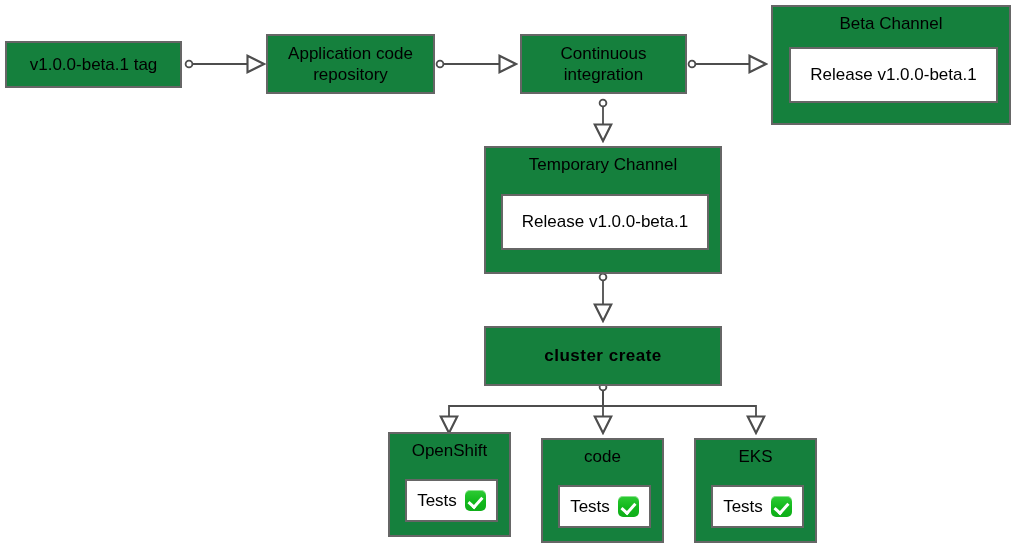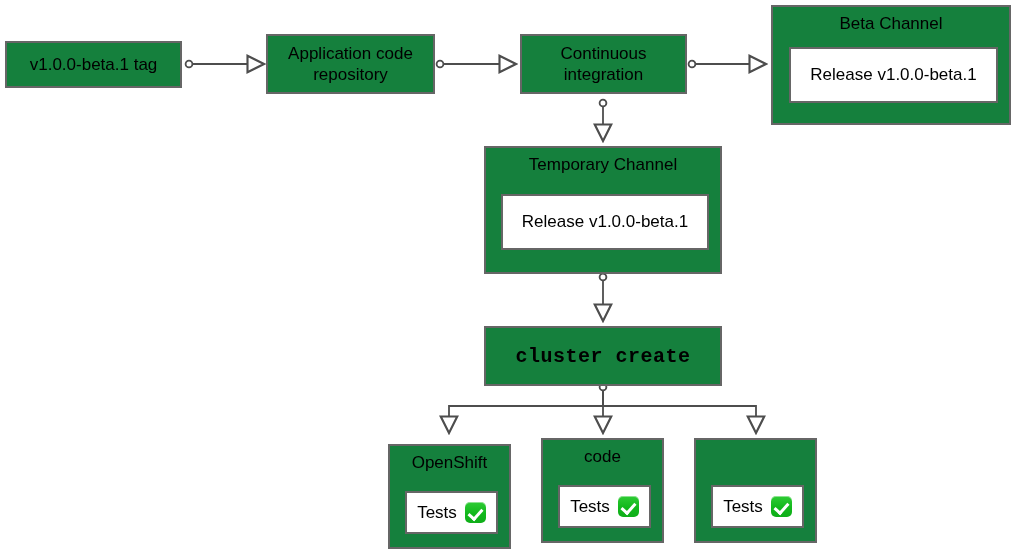--- a/index.html
+++ b/index.html
@@ -60,23 +60,23 @@
     background: #ffffff;
     border: 2px solid #666666;
     display: flex;
     align-items: center;
     justify-content: center;
     font-size: 17px;
     color: #000000;
     gap: 8px;
   }
   .mono-node {
-    font-family: Liberation Mono, monospace;
+    font-family: Liberation Sans, sans-serif;
     font-weight: bold;
-    font-size: 20px;
+    font-size: 17px;
     letter-spacing: 0.5px;
   }
   .check-icon {
     display: inline-block;
     width: 21px;
     height: 21px;
     border-radius: 5px;
     background: linear-gradient(180deg, #2fcc35 0%, #12b81c 55%, #0fae19 100%);
     position: relative;
     flex: 0 0 auto;
@@ -155,36 +155,37 @@
     <div class="container-title">Temporary Channel</div>
     <div class="inner-box" style="left:15px; top:46px; width:208px; height:56px;">
       <span>Release v1.0.0-beta.1</span>
     </div>
   </div>
 
   <div class="node mono-node" style="left:484px; top:326px; width:238px; height:60px;">
     <span>cluster create</span>
   </div>
 
-  <div class="node container" style="left:388px; top:444px; width:123px; height:105px;padding-left:13px;">
+  <div class="node container" style="left:388px; top:432px; width:123px; height:105px;padding-left:13px;">
     <div class="container-title">OpenShift</div>
     <div class="inner-box" style="left:15px; top:45px; width:93px; height:43px;">
       <span class="tests-label">Tests</span>
       <span class="check-icon"></span>
     </div>
   </div>
 
   <div class="node container" style="left:541px; top:438px; width:123px; height:105px;">
     <div class="container-title">code</div>
     <div class="inner-box" style="left:15px; top:45px; width:93px; height:43px;">
       <span class="tests-label">Tests</span>
       <span class="check-icon"></span>
     </div>
   </div>
 
   <div class="node container" style="left:694px; top:438px; width:123px; height:105px;">
+    <div class="container-title">EKS</div>
     <div class="inner-box" style="left:15px; top:45px; width:93px; height:43px;">
       <span class="tests-label">Tests</span>
       <span class="check-icon"></span>
     </div>
   </div>
 
 </div>
 
 </body></html>

